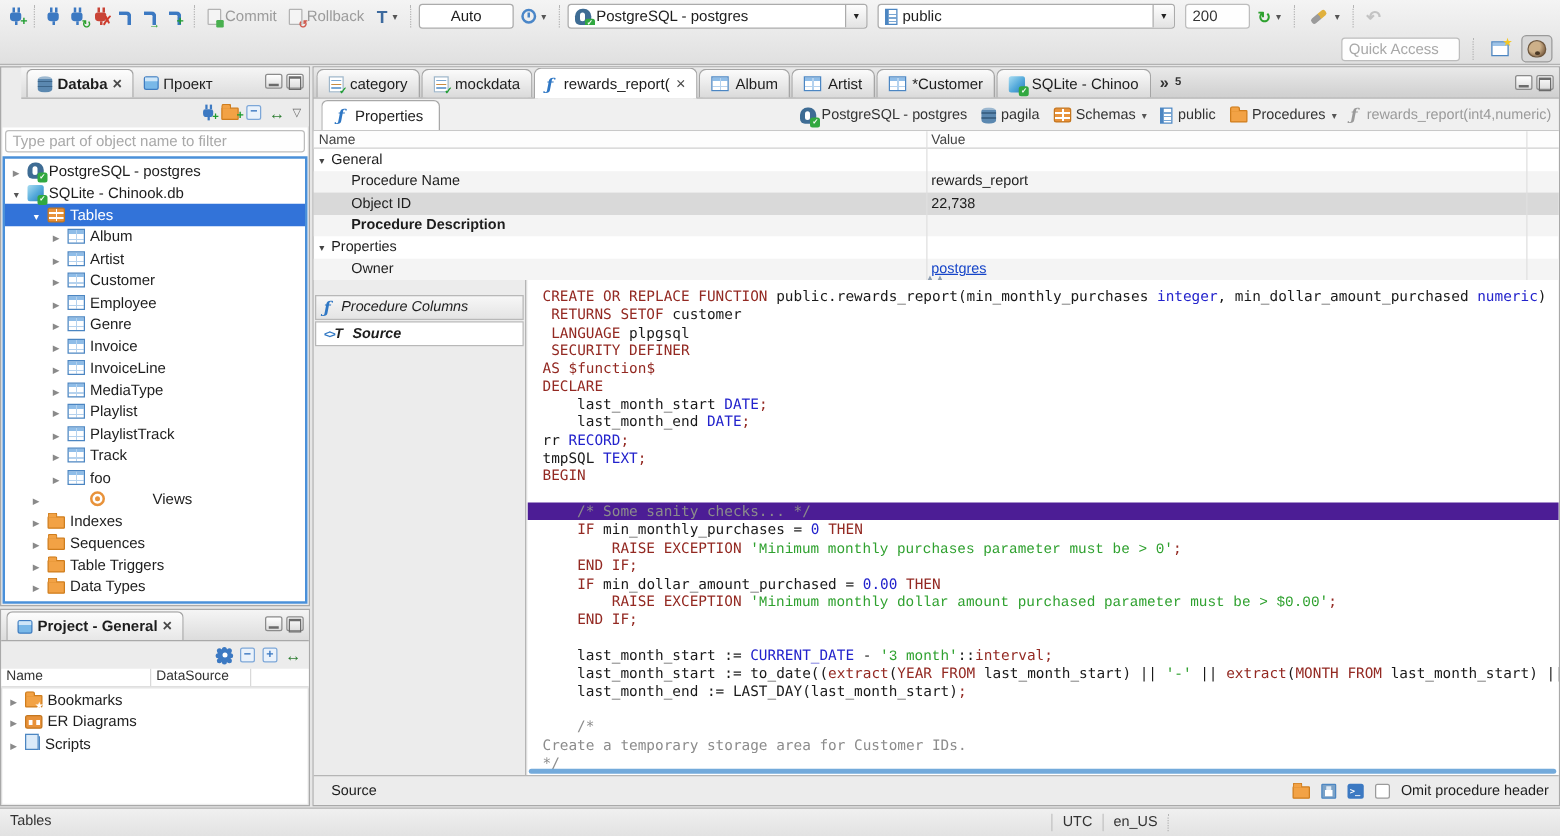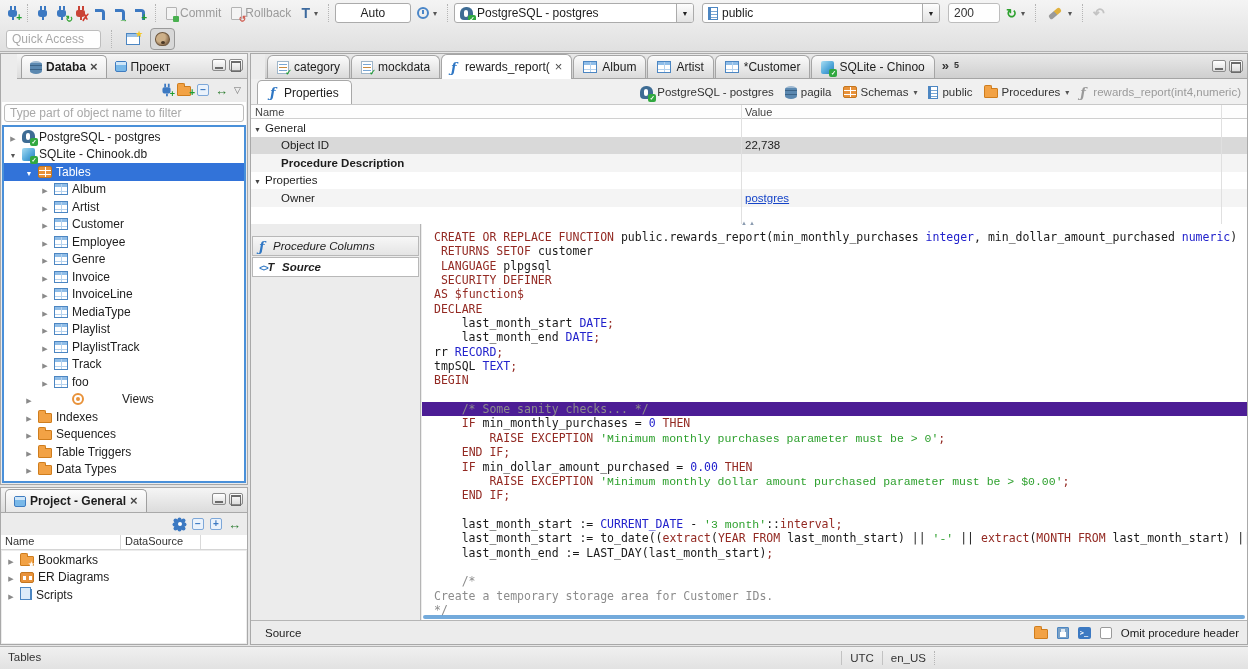--- a/index.html
+++ b/index.html
@@ -3,21 +3,21 @@
 <meta charset="utf-8">
 <style>
   * { margin:0; padding:0; box-sizing:border-box; }
   html,body { width:1248px; height:669px; overflow:hidden; }
   body { font-family:"Liberation Sans", sans-serif; font-size:12px; color:#1d1d1d; background:#e6e6e6; position:relative; }
   .abs { position:absolute; }
 
   
   #topchrome { left:0; top:0; width:1248px; height:52px; background:linear-gradient(#f4f4f4,#e0e0e0); border-bottom:1px solid #b2b2b2; }
   .trow1 { position:absolute; left:0; top:0; right:0; height:26px; display:flex; align-items:center; padding:0 4px; gap:2px; }
-  .trow2 { position:absolute; left:0; top:26px; right:0; height:26px; display:flex; align-items:center; justify-content:flex-start; padding:0 6px; gap:6px; }
+  .trow2 { position:absolute; left:0; top:26px; right:0; height:26px; display:flex; align-items:center; justify-content:flex-end; padding:0 6px; gap:6px; }
   .tsep { width:1px; height:18px; border-left:1px dotted #b5b5b5; margin:0 4px; }
   .tbtn { display:flex; align-items:center; gap:3px; padding:0 4px; height:22px; position:relative; }
   .tlabel { color:#9b9b9b; font-size:12px; }
   .combo { display:flex; align-items:center; height:20px; background:#fff; border:1px solid #ababab; border-radius:3px; overflow:hidden; }
   .combo .cval { flex:1; padding:0 5px; font-size:12px; white-space:nowrap; overflow:hidden; display:flex; align-items:center; gap:4px;}
   .combo .cbtn { width:17px; align-self:stretch; border-left:1px solid #ababab; background:linear-gradient(#fdfdfd,#e3e3e3); display:flex; align-items:center; justify-content:center; font-size:7px; color:#222; }
   .field { height:20px; background:#fff; border:1px solid #ababab; border-radius:3px; padding:0 6px; font-size:12px; display:flex; align-items:center; }
   .caret::after { content:"▾"; font-size:8px; color:#555; margin-left:1px; }
   input.uinput { font-family:"Liberation Sans",sans-serif; font-size:12px; border:1px solid #bdbdbd; border-radius:3px; background:#fefefe; padding:0 5px; outline:none; color:#333; }
   input.uinput::placeholder { color:#a8a8a8; }
@@ -122,21 +122,21 @@
   #nav-tree { position:absolute; left:0; top:23px; right:0; bottom:0; border:2px solid #4a90d9; background:#fff; overflow:hidden; padding-top:1px; }
 
   #project { left:0; top:487px; width:248px; height:158px; }
   #project-cols { height:15px; display:flex; font-size:11px; color:#333; background:#fff; border-bottom:1px solid #d5d5d5; position:relative; }
   #project-cols .col1 { width:120px; padding-left:4px; border-right:1px solid #d9d9d9; }
   #project-cols .col2 { width:80px; padding-left:4px; border-right:1px solid #d9d9d9; }
   #project-body { position:absolute; left:1px; right:1px; bottom:1px; top:63px; background:#fff; }
 
   
   #main { left:250px; top:53px; width:998px; height:592px; background:#ececec; border:1px solid #a9a9a9; }
-  #etabbar { position:absolute; left:14px; top:0; right:0; height:25px; background:linear-gradient(#e9e9e9,#cfcfcf); border-bottom:1px solid #a5a5a5; display:flex; align-items:flex-end; padding-left:2px; }
+  #etabbar { position:absolute; left:0; top:0; right:0; height:25px; background:linear-gradient(#e9e9e9,#cfcfcf); border-bottom:1px solid #a5a5a5; display:flex; align-items:flex-end; padding-left:2px; }
   .etab { display:flex; align-items:center; gap:5px; height:23px; padding:0 9px; font-size:12px; border:1px solid #a5a5a5; border-bottom:none; border-radius:6px 6px 0 0; background:linear-gradient(#fbfbfb,#dadada); margin-right:1px; white-space:nowrap; }
   .etab.active { background:#fff; height:25px; margin-bottom:-1px; }
   .etab-more { border:none; background:none; font-size:13px; color:#333; padding:0 6px 3px; font-weight:bold; }
   .etab-more sub { font-size:9px; }
 
   #props-header { position:absolute; left:0; top:25px; right:0; height:26px; background:#f0f0f0; border-bottom:1px solid #c8c8c8; display:flex; align-items:flex-end; }
   #props-tab { display:flex; align-items:center; gap:5px; height:24px; padding:0 12px; margin-left:6px; background:#fff; border:1px solid #a8a8a8; border-bottom:none; border-radius:5px 5px 0 0; font-size:12px; }
   #breadcrumb { position:absolute; right:6px; top:0; height:26px; display:flex; align-items:center; gap:11px; font-size:11.5px; color:#333; }
   .bc-item { display:flex; align-items:center; gap:4px; white-space:nowrap; }
   .bc-item.muted { color:#9a9a9a; }
@@ -539,20 +539,24 @@
   <div id="grid">
     <div id="grid-head">
       <span class="gh1">Name</span>
       <span class="gh2">Value</span>
     </div>
     <div id="grid-rows">
         <div class="grow group">
           <span class="garr"></span>
           <span class="gname">General</span>
           <span class="gval"></span>
+        </div>
+        <div class="grow stripe">
+          <span class="gname">Procedure Name</span>
+          <span class="gval">rewards_report</span>
         </div>
         <div class="grow sel">
           <span class="gname">Object ID</span>
           <span class="gval">22,738</span>
         </div>
         <div class="grow stripe bold">
           <span class="gname">Procedure Description</span>
           <span class="gval"></span>
         </div>
         <div class="grow group">

